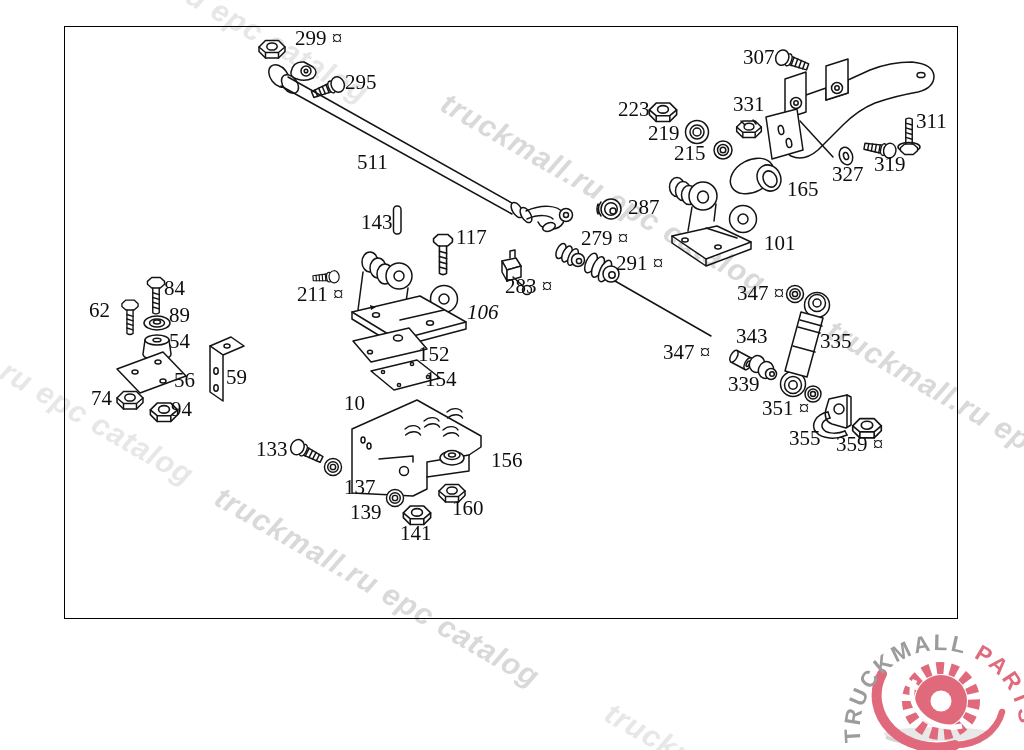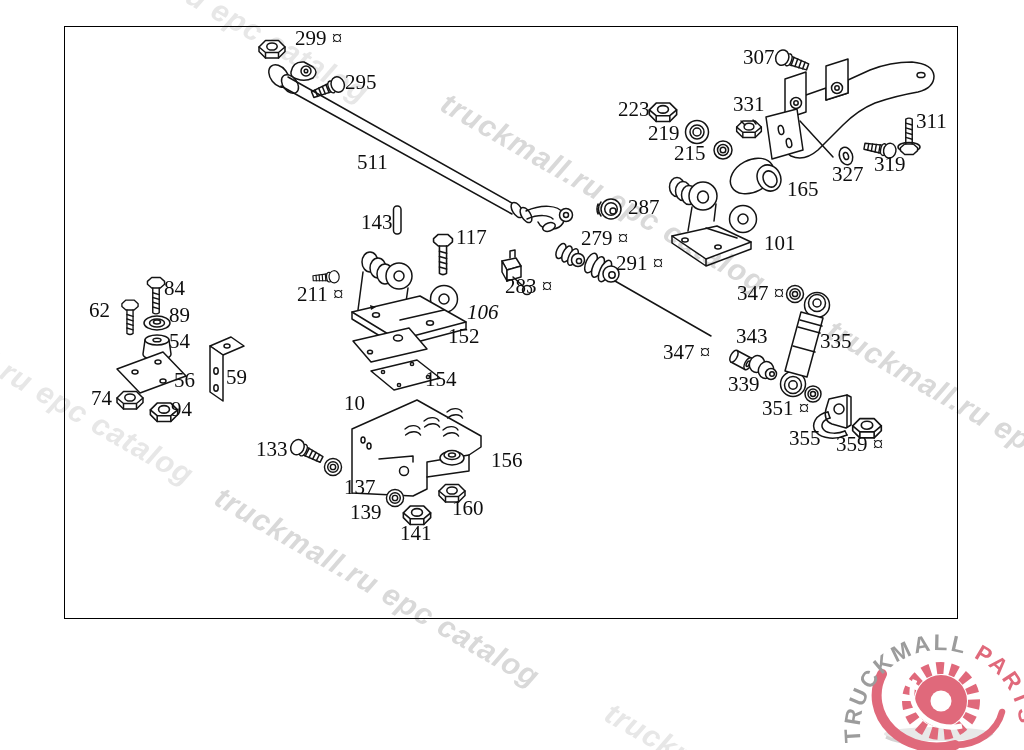--- a/index.html
+++ b/index.html
@@ -355,21 +355,21 @@
   </svg>
 
   <div class="lbl-layer">
       <span class="lbl" style="left: 287px; top: 27px; margin-left: 8px;">299 ¤</span>
       <span class="lbl" style="left: 345px; top: 71px;">295</span>
       <span class="lbl" style="left: 357px; top: 151px;">511</span>
       <span class="lbl" style="left: 361px; top: 211px;">143</span>
       <span class="lbl" style="left: 456px; top: 226px;">117</span>
       <span class="lbl" style="left: 297px; top: 283px;">211 ¤</span>
       <span class="lbl" style="left: 467px; top: 301px; font-style: italic;">106</span>
-      <span class="lbl" style="left: 418px; top: 325px; margin-left: 30px;">152</span>
+      <span class="lbl" style="left: 418px; top: 343px;">152</span>
       <span class="lbl" style="left: 425px; top: 368px;">154</span>
       <span class="lbl" style="left: 344px; top: 392px;">10</span>
       <span class="lbl" style="left: 256px; top: 438px;">133</span>
       <span class="lbl" style="left: 300px; top: 476px; margin-left: 44px;">137</span>
       <span class="lbl" style="left: 350px; top: 501px;">139</span>
       <span class="lbl" style="left: 400px; top: 522px;">141</span>
       <span class="lbl" style="left: 460px; top: 449px; margin-left: 31px;">156</span>
       <span class="lbl" style="left: 452px; top: 497px;">160</span>
       <span class="lbl" style="left: 89px; top: 299px;">62</span>
       <span class="lbl" style="left: 164px; top: 277px;">84</span>

